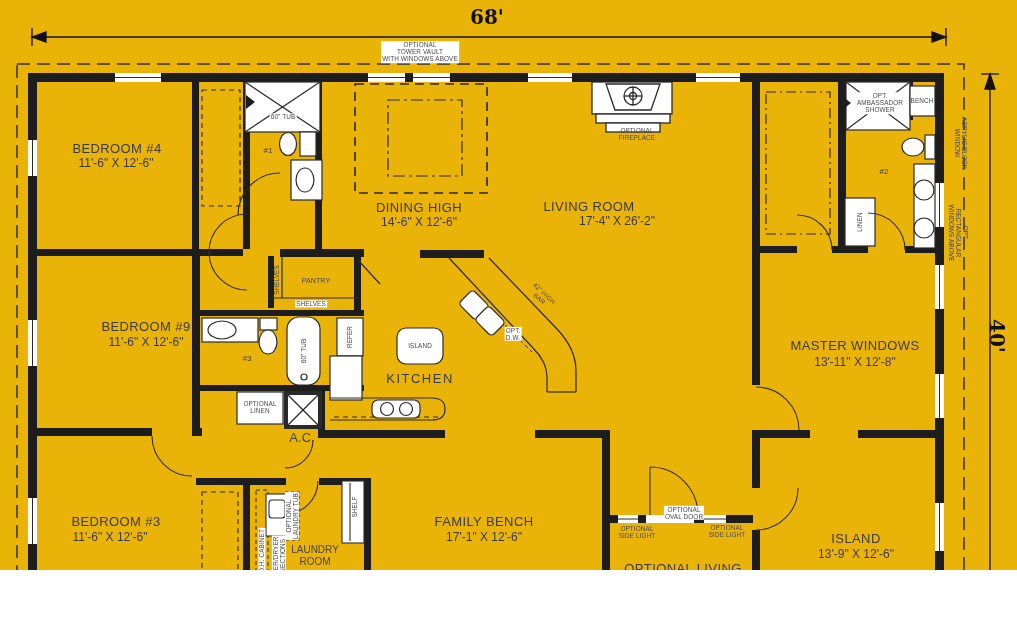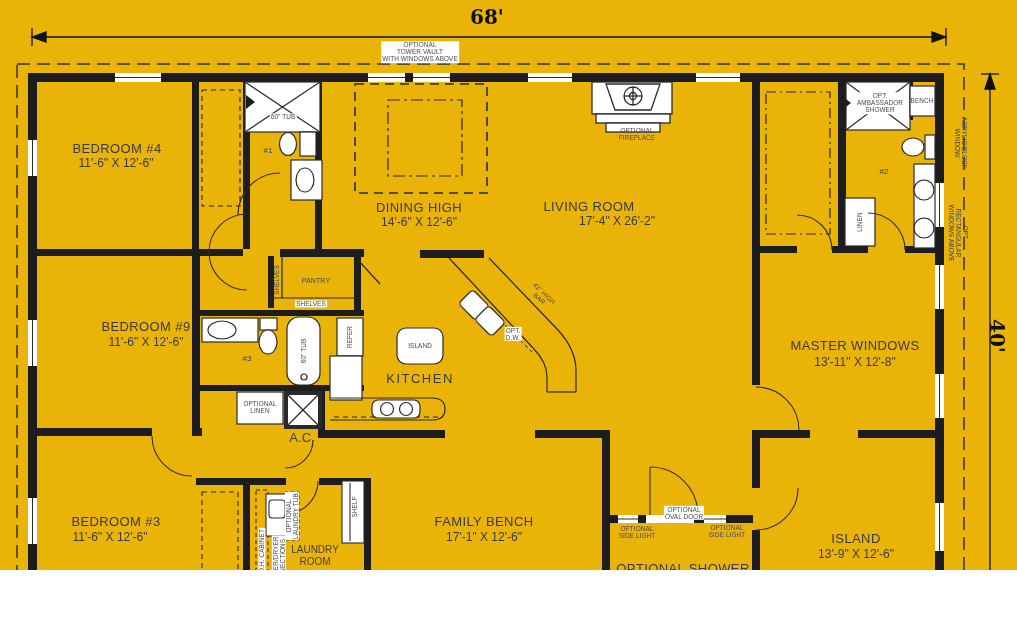--- a/index.html
+++ b/index.html
@@ -257,21 +257,21 @@
 <div class="lbl dims" style="left:419px;top:223px">14'-6" X 12'-6"</div>
 <div class="lbl room" style="left:589px;top:207px">LIVING ROOM</div>
 <div class="lbl dims" style="left:617px;top:222px">17'-4" X 26'-2"</div>
 <div class="lbl room" style="left:420px;top:379px;letter-spacing:1.5px">KITCHEN</div>
 <div class="lbl room" style="left:484px;top:522px">FAMILY BENCH</div>
 <div class="lbl dims" style="left:484px;top:538px">17'-1" X 12'-6"</div>
 <div class="lbl room" style="left:855px;top:346px">MASTER WINDOWS</div>
 <div class="lbl dims" style="left:855px;top:363px">13'-11" X 12'-8"</div>
 <div class="lbl room" style="left:856px;top:539px">ISLAND</div>
 <div class="lbl dims" style="left:856px;top:555px">13'-9" X 12'-6"</div>
-<div class="lbl room" style="left:683px;top:569px">OPTIONAL SHOWER</div>
+<div class="lbl room" style="left:683px;top:569px">OPTIONAL LIVING</div>
 <div class="lbl dims" style="left:683px;top:584px">10'-6" X 7'</div>
 <div class="lbl small" style="left:315px;top:556px">LAUNDRY
 ROOM</div>
 
 <div class="lbl tiny bg" style="left:420px;top:52px">OPTIONAL
 TOWER VAULT
 WITH WINDOWS ABOVE</div>
 <div class="lbl tiny" style="left:637px;top:134px">OPTIONAL
 FIREPLACE</div>
 <div class="lbl tiny bg" style="left:283px;top:117px">60" TUB</div>

